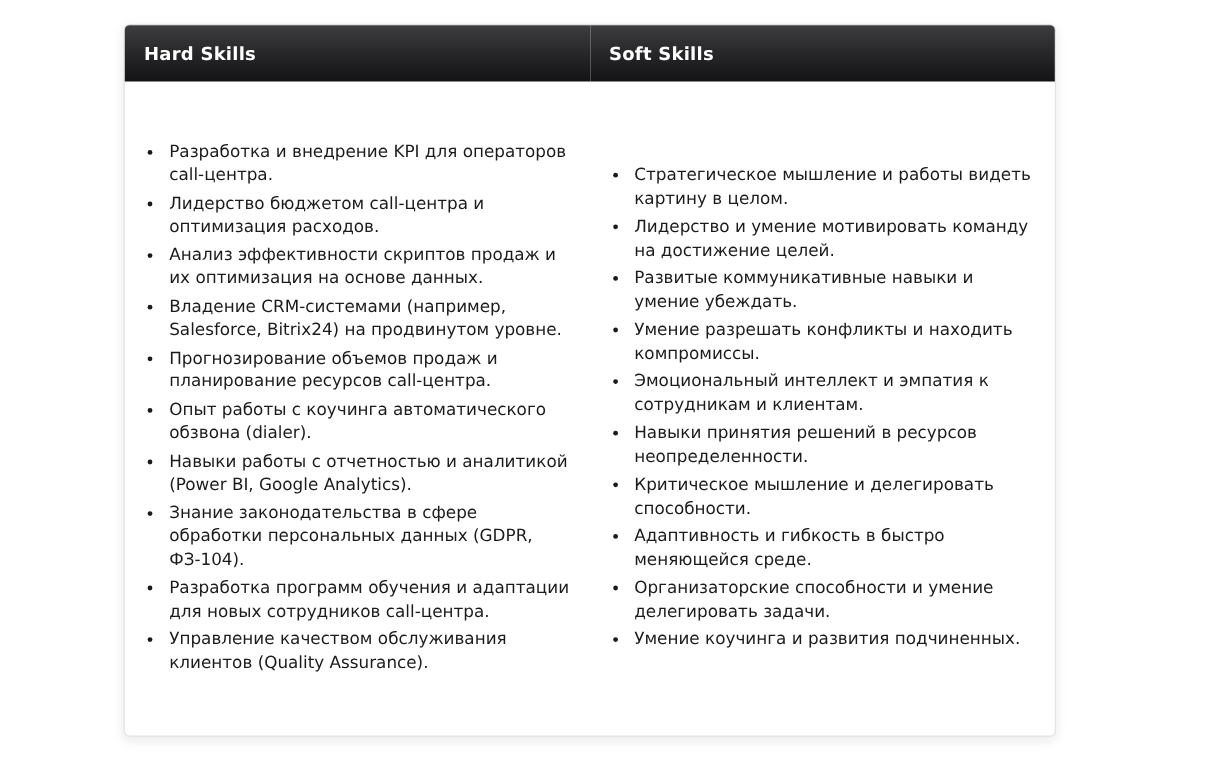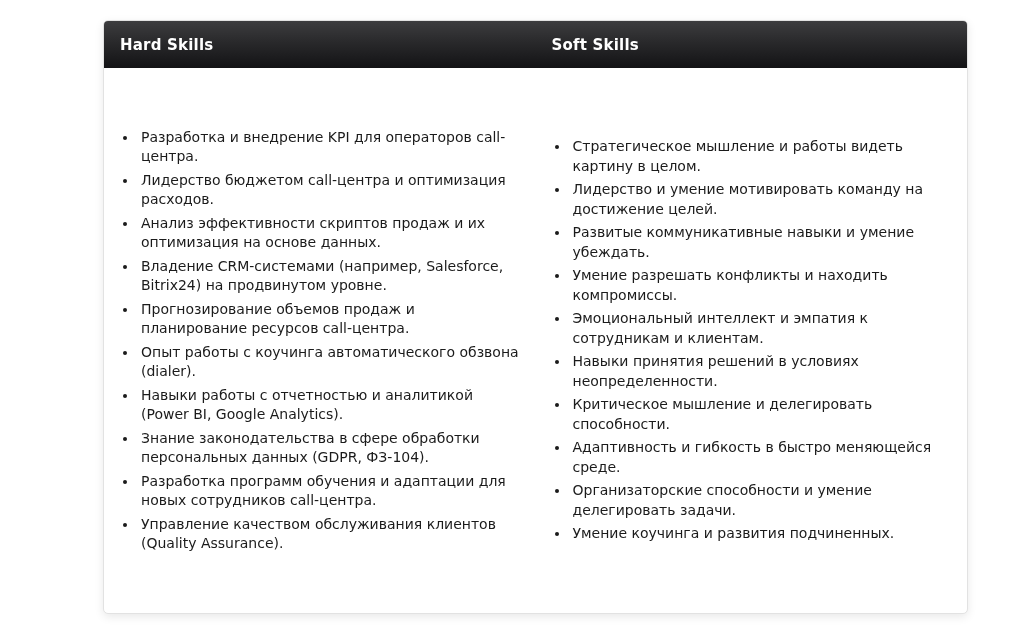--- a/index.html
+++ b/index.html
@@ -15,21 +15,21 @@
     position: relative;
     width: 1024px;
     height: 635px;
     background: #ffffff;
     overflow: hidden;
   }
   .card {
     position: absolute;
     left: 103px;
     top: 20px;
-    width: 865px;
+    width: 777px;
     min-height: 593px;
     background: #ffffff;
     border: 1px solid #e2e2e2;
     border-radius: 5px;
     box-shadow: 0 3px 10px rgba(0,0,0,0.09);
   }
   table.skills {
     width: 100%;
     border-collapse: separate;
     border-spacing: 0;
@@ -93,21 +93,21 @@
                 <li>Управление качеством обслуживания клиентов (Quality Assurance).</li>
               </ul>
           </td>
           <td>
             <ul>
                 <li>Стратегическое мышление и работы видеть картину в целом.</li>
                 <li>Лидерство и умение мотивировать команду на достижение целей.</li>
                 <li>Развитые коммуникативные навыки и умение убеждать.</li>
                 <li>Умение разрешать конфликты и находить компромиссы.</li>
                 <li>Эмоциональный интеллект и эмпатия к сотрудникам и клиентам.</li>
-                <li>Навыки принятия решений в условиях неопределенности.</li>
+                <li>Навыки принятия решений в ресурсов неопределенности.</li>
                 <li>Критическое мышление и делегировать способности.</li>
                 <li>Адаптивность и гибкость в быстро меняющейся среде.</li>
                 <li>Организаторские способности и умение делегировать задачи.</li>
                 <li>Умение коучинга и развития подчиненных.</li>
               </ul>
           </td>
         </tr>
       </tbody>
     </table>
   </div>

